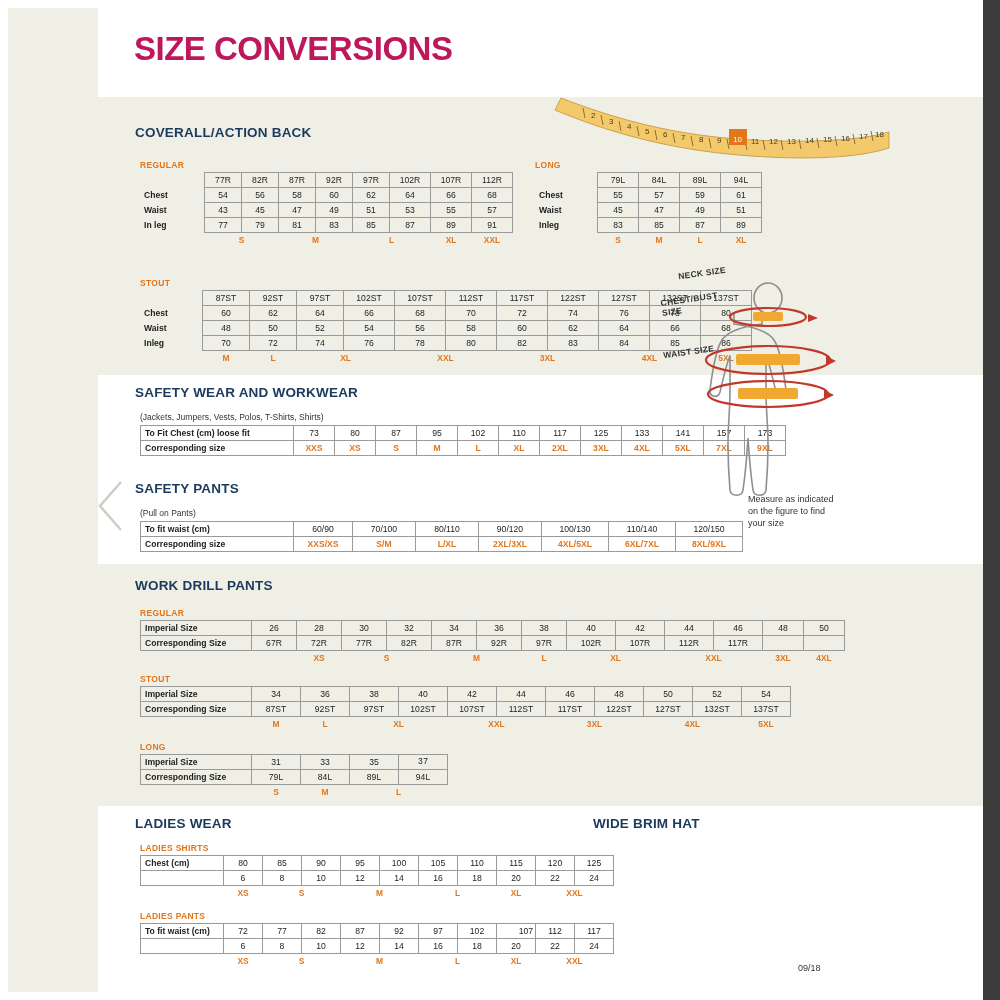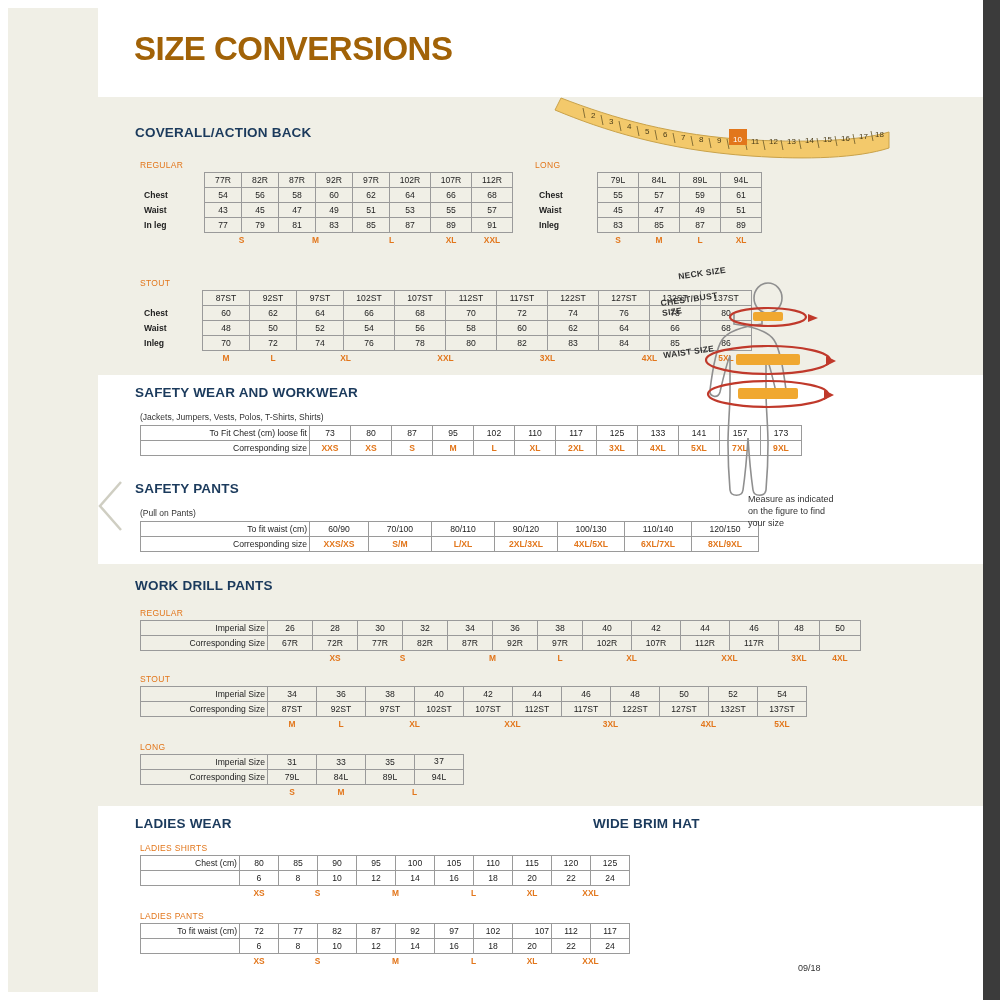--- a/index.html
+++ b/index.html
@@ -3,33 +3,33 @@
 <meta charset="utf-8">
 <style>
   html,body{margin:0;padding:0;background:#ffffff;}
   body{font-family:"Liberation Sans",sans-serif;}
   #page{position:relative;width:1000px;height:1000px;background:#ffffff;overflow:hidden;}
   .sheet{position:absolute;left:8px;top:8px;width:975px;height:984px;background:#f0efe6;}
   .shadow-r{position:absolute;right:0;top:0;width:17px;height:1000px;background:#3b3b3b;}
   .content{position:absolute;left:98px;top:8px;width:885px;height:984px;background:#f0efe6;}
 
   h1.title{position:absolute;left:36px;top:22px;margin:0;font-size:33px;letter-spacing:-0.5px;
-    color:#a16207;font-weight:bold;font-family:"Liberation Sans",sans-serif;}
+    color:#be185d;font-weight:bold;font-family:"Liberation Sans",sans-serif;}
   .subtitle{position:absolute;left:37px;top:60px;font-size:10.5px;color:#1b3a5c;}
 
   .band{position:absolute;background:#ffffff;left:0;}
 
   .sec-title{position:absolute;font-size:13.5px;font-weight:bold;color:#1b3a5c;letter-spacing:0.2px;}
-  .sub-label{position:absolute;font-size:8.5px;font-weight:normal;color:#e2761b;letter-spacing:0.3px;}
+  .sub-label{position:absolute;font-size:8.5px;font-weight:bold;color:#e2761b;letter-spacing:0.3px;}
   .note{position:absolute;font-size:8.5px;color:#333;}
 
   table.g{position:absolute;border-collapse:collapse;font-size:8.6px;color:#222;}
   table.g td{border:1px solid #9a9a9a;height:14px;text-align:center;padding:0 2px;white-space:nowrap;}
   table.g td.lbl{text-align:left;font-weight:bold;padding-left:4px;border-left:none;border-top:none;border-bottom:none;background:transparent;}
-  table.g td.lblb{text-align:right;font-weight:normal;padding-left:20px;}
+  table.g td.lblb{text-align:left;font-weight:bold;padding-left:4px;}
   table.g tr.sizes td{border:none;color:#e2761b;font-weight:bold;font-size:8.4px;height:13px;}
   table.g tr.sizes td.lbl{color:#222;}
   table.g td.orange{color:#e2761b;font-weight:bold;}
 
   .figure{position:absolute;}
   .meas-note{position:absolute;font-size:9px;color:#333;line-height:1.35;}
   .fig-label{position:absolute;font-size:8.5px;font-weight:bold;color:#333;letter-spacing:0.3px;}
   .footer-date{position:absolute;font-size:9px;color:#333;}
   .arrow-left{position:absolute;}
 </style>

